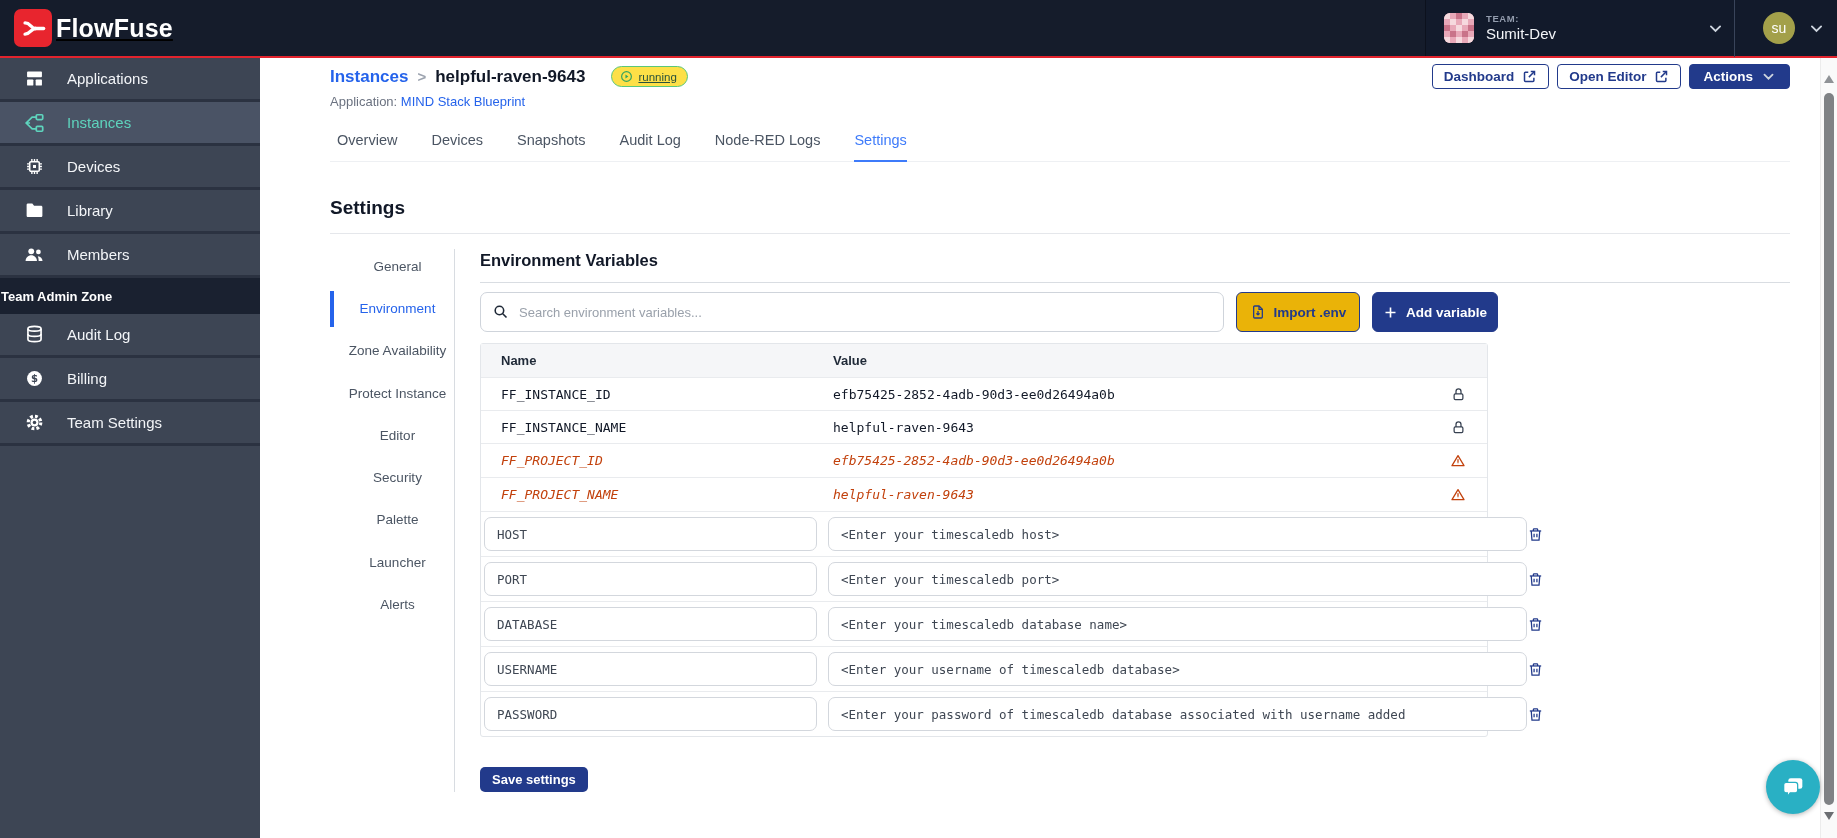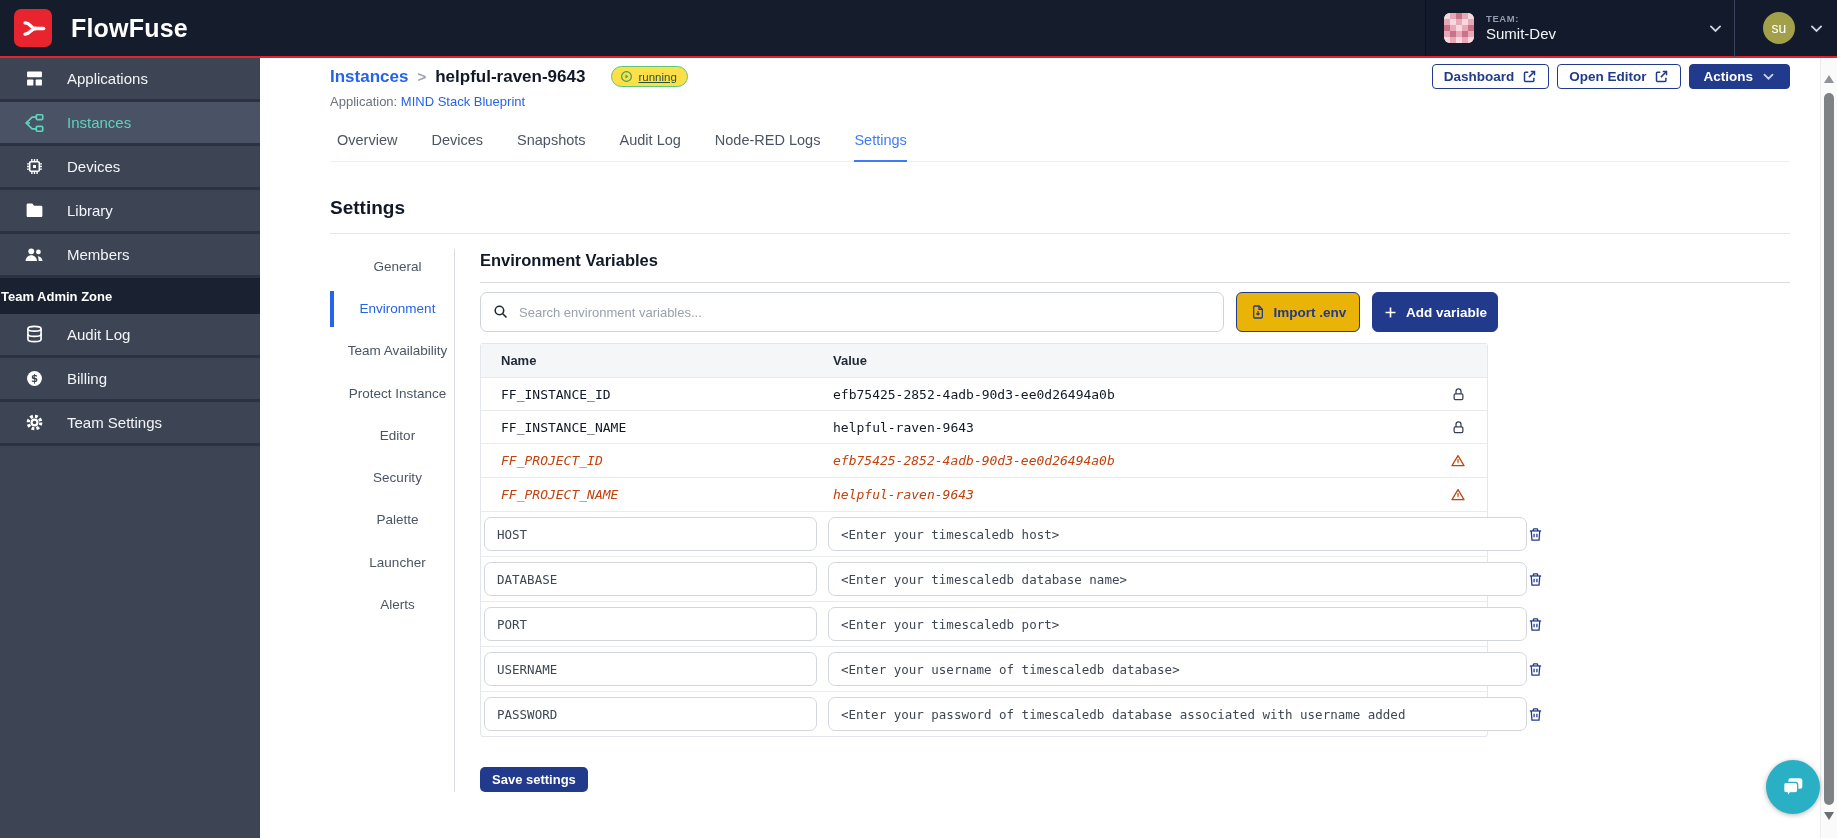--- a/index.html
+++ b/index.html
@@ -2,21 +2,21 @@
 <html><head>
 <meta charset="utf-8">
 <style>
   * { box-sizing: border-box; margin: 0; padding: 0; }
   body { font-family: "Liberation Sans", sans-serif; background: #e5e7eb; }
   .screen { position: relative; width: 1837px; height: 838px; background: #fff; overflow: hidden; }
 
   
   .topbar { height: 58px; background: #151c2b; border-bottom: 2px solid #e2232d;
             display: flex; align-items: center; padding-left: 14px; }
-  .brand { display: flex; align-items: center; gap: 19px; cursor: pointer; }
+  .brand { display: flex; align-items: center; gap: 4px; cursor: pointer; text-decoration: underline; }
   .brand-logo { width: 38px; height: 38px; background: #e8252e; border-radius: 7px;
                 display: flex; align-items: center; justify-content: center; }
   .brand-name { color: #fff; font-size: 25px; font-weight: 600; letter-spacing: .2px; }
   .topbar-right { margin-left: auto; align-self: stretch; display: flex; align-items: center;
                   background: #121a2b; border-left: 1px solid #0c111d; padding: 0 12px 0 18px; }
   .team-selector { display: flex; align-items: center; gap: 12px; flex: 0 0 280px; cursor: pointer; }
   .identicon { width: 30px; height: 30px; border-radius: 6px; overflow: hidden; flex: none; }
   .team-text { line-height: 1.15; }
   .team-label { display: block; font-size: 9.5px; letter-spacing: .6px; color: #939cad; font-weight: 700; }
   .team-name { display: block; font-size: 15px; color: #f4f6f9; }
@@ -329,21 +329,21 @@
         <span class="tab active">Settings</span>
       </div>
 
       <h2 class="page-title">Settings</h2>
       <div class="rule"></div>
 
       <div class="settings-layout">
         <nav class="settings-nav">
           <span class="snav-item">General</span>
           <span class="snav-item active">Environment</span>
-          <span class="snav-item">Team Availability</span>
+          <span class="snav-item">Zone Availability</span>
           <span class="snav-item">Protect Instance</span>
           <span class="snav-item">Editor</span>
           <span class="snav-item">Security</span>
           <span class="snav-item">Palette</span>
           <span class="snav-item">Launcher</span>
           <span class="snav-item">Alerts</span>
         </nav>
 
         <section class="settings-content">
           <h3 class="section-title">Environment Variables</h3>
@@ -437,36 +437,36 @@
                 <svg viewBox="0 0 24 24" width="17" height="17" fill="none" stroke="currentColor" stroke-width="1.8">
                       <path d="M4 7h16"></path>
                       <path d="M9 7V5a1 1 0 0 1 1-1h4a1 1 0 0 1 1 1v2"></path>
                       <path d="M6 7l1 13h10l1-13"></path>
                       <path d="M10 11v5M14 11v5"></path>
                     </svg>
               </button>
                 </span>
             </div>
             <div class="t-row-edit">
-              <input class="in-name" type="text" value="DATABASE" style="">
-              <input class="in-value" type="text" value="&lt;Enter your timescaledb database name&gt;" style="">
+              <input class="in-name" type="text" value="PORT" style="">
+              <input class="in-value" type="text" value="&lt;Enter your timescaledb port&gt;" style="">
               <span class="trash-zone">
                   <button class="icon-btn">
                 <svg viewBox="0 0 24 24" width="17" height="17" fill="none" stroke="currentColor" stroke-width="1.8">
                       <path d="M4 7h16"></path>
                       <path d="M9 7V5a1 1 0 0 1 1-1h4a1 1 0 0 1 1 1v2"></path>
                       <path d="M6 7l1 13h10l1-13"></path>
                       <path d="M10 11v5M14 11v5"></path>
                     </svg>
               </button>
                 </span>
             </div>
             <div class="t-row-edit">
-              <input class="in-name" type="text" value="PORT" style="">
-              <input class="in-value" type="text" value="&lt;Enter your timescaledb port&gt;" style="">
+              <input class="in-name" type="text" value="DATABASE" style="">
+              <input class="in-value" type="text" value="&lt;Enter your timescaledb database name&gt;" style="">
               <span class="trash-zone">
                   <button class="icon-btn">
                 <svg viewBox="0 0 24 24" width="17" height="17" fill="none" stroke="currentColor" stroke-width="1.8">
                       <path d="M4 7h16"></path>
                       <path d="M9 7V5a1 1 0 0 1 1-1h4a1 1 0 0 1 1 1v2"></path>
                       <path d="M6 7l1 13h10l1-13"></path>
                       <path d="M10 11v5M14 11v5"></path>
                     </svg>
               </button>
                 </span>

